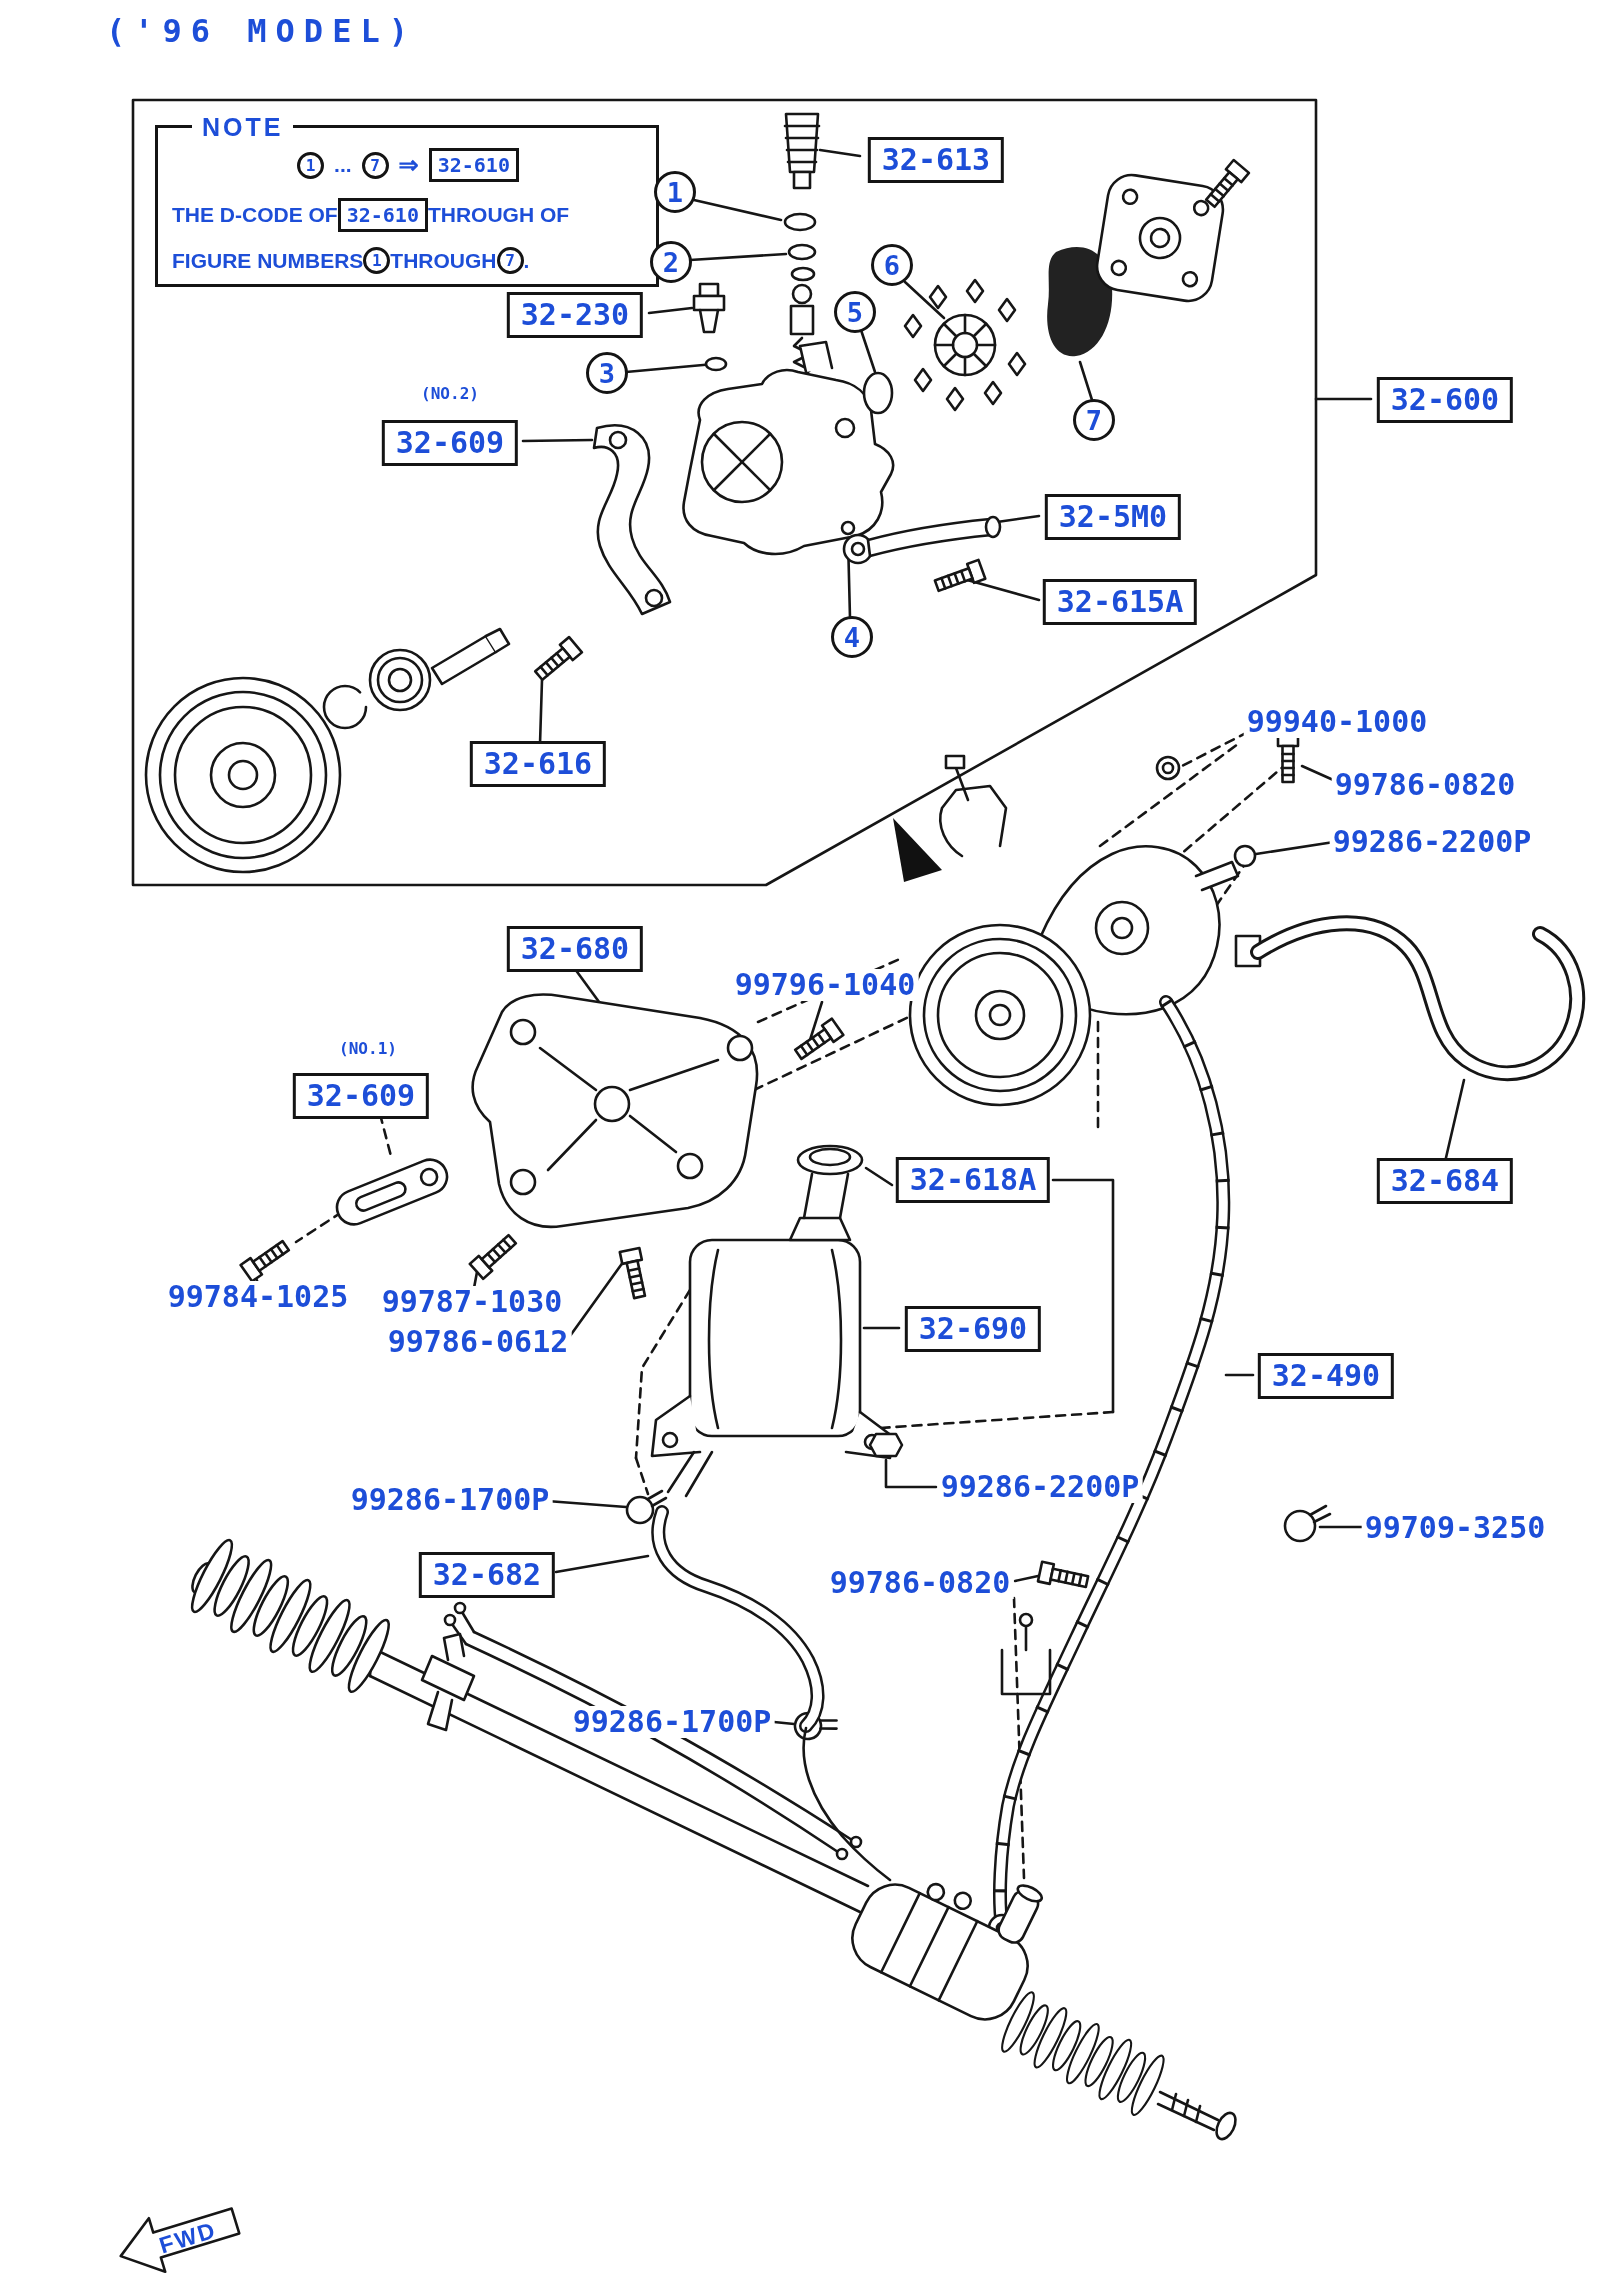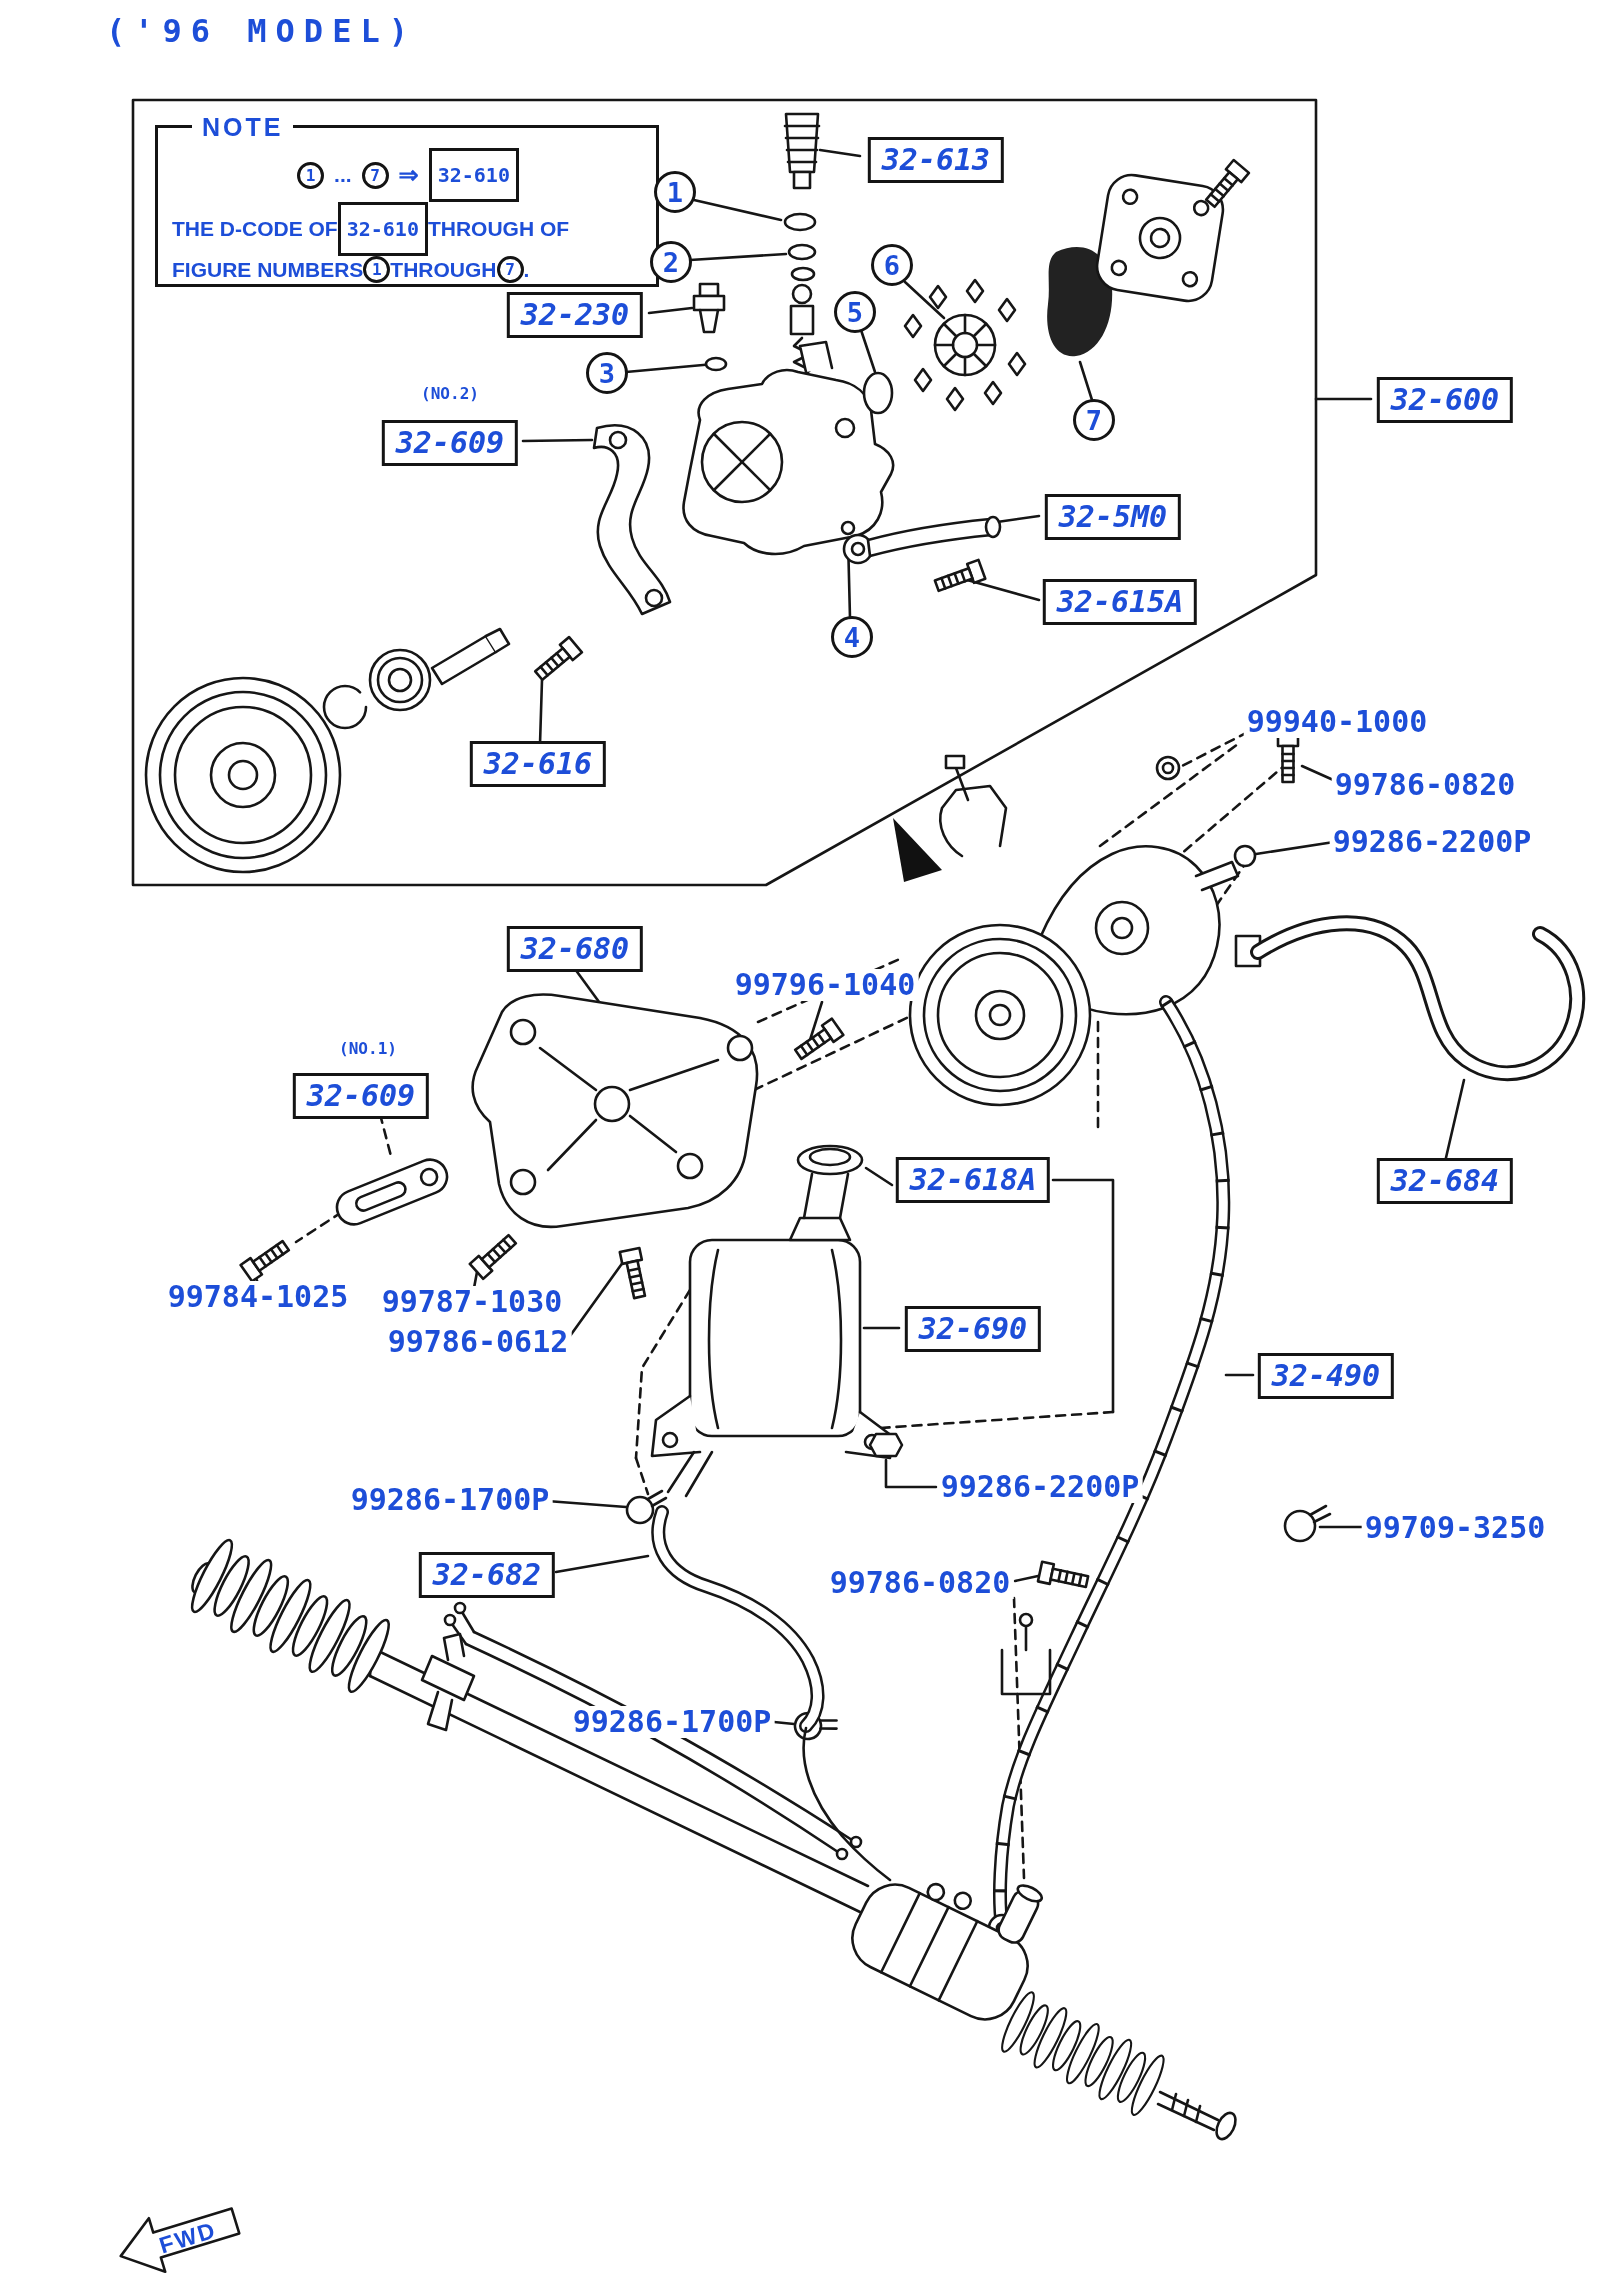--- a/index.html
+++ b/index.html
@@ -3,31 +3,31 @@
 <meta charset="utf-8">
 <style>
   * { margin:0; padding:0; box-sizing:border-box; }
   body { background:#d9d9d9; font-family:"Liberation Sans", sans-serif; }
   .canvas { position:relative; width:1621px; height:2277px; background:#ffffff; color:#1d4ed8; overflow:hidden; margin:0 auto; }
   .art { position:absolute; left:0; top:0; }
 
   .title { position:absolute; left:106px; top:12px; font:bold 32px "DejaVu Sans Mono", monospace; letter-spacing:9px; white-space:nowrap; }
 
   .plabel { position:absolute; transform:translate(-50%,-50%); font:bold 30px/1 "DejaVu Sans Mono", monospace; white-space:nowrap; background:#fff; padding:1px 3px; }
-  .boxed  { border:3px solid #141414; padding:5px 11px;font-style:italic; }
+  .boxed  { border:3px solid #141414; padding:5px 11px; }
   .paren  { font-size:16px; }
 
   .callout { position:absolute; transform:translate(-50%,-50%); width:42px; height:42px; border:3px solid #141414; border-radius:50%; font:bold 27px/37px "DejaVu Sans Mono", monospace; text-align:center; background:#fff; }
 
   .note { position:absolute; left:155px; top:125px; width:504px; height:162px; border:3px solid #141414; background:#fff; padding:20px 12px 10px 14px; display:flex; flex-direction:column; justify-content:space-between; font:bold 21px "Liberation Sans", sans-serif; }
   .note-title { position:absolute; top:-15px; left:34px; background:#fff; padding:0 10px; font:bold 25px "Liberation Sans", sans-serif; letter-spacing:3px; }
   .note-row { display:flex; align-items:center; white-space:nowrap; }
   .note-row1 { justify-content:center; gap:10px; }
   .mini-callout { display:inline-flex; align-items:center; justify-content:center; width:27px; height:27px; border:3px solid #141414; border-radius:50%; font:bold 16px "DejaVu Sans Mono", monospace; flex:0 0 auto; }
-  .mini-box { border:3px solid #141414; padding:12px 6px; font:bold 20px "DejaVu Sans Mono", monospace; }
+  .mini-box { border:3px solid #141414; padding:2px 6px; font:bold 20px "DejaVu Sans Mono", monospace; }
   .note-arrow { font-size:24px; }
 
   .fwd-text { position:absolute; left:188px; top:2238px; transform:translate(-50%,-50%) rotate(-17deg); font:bold 23px "Liberation Sans", sans-serif; letter-spacing:2px; }
 </style>
 </head>
 <body>
 
 <div class="canvas">
 
   <svg class="art" width="1621" height="2277" viewBox="0 0 1621 2277" stroke="#161616" stroke-width="2.6" fill="none" stroke-linecap="round" stroke-linejoin="round">

